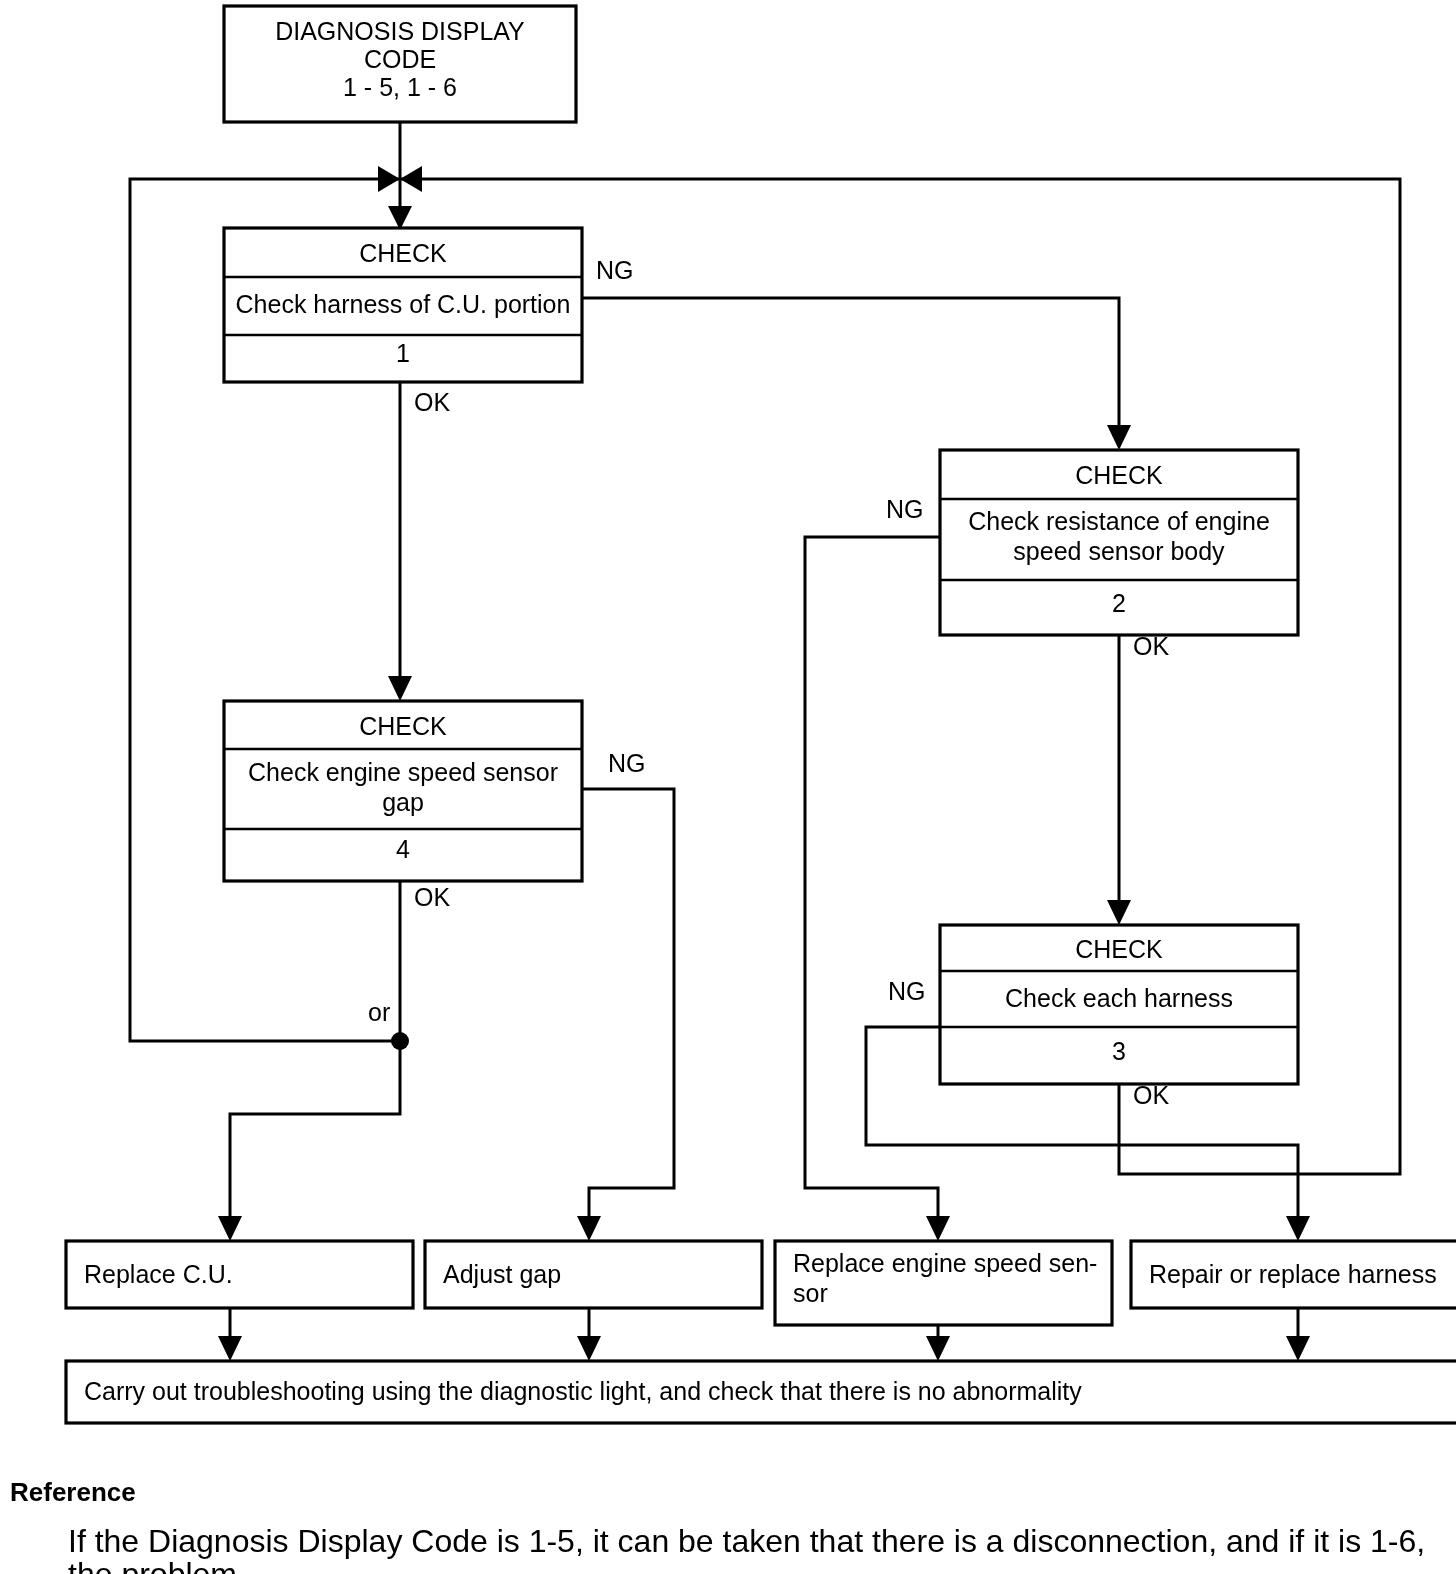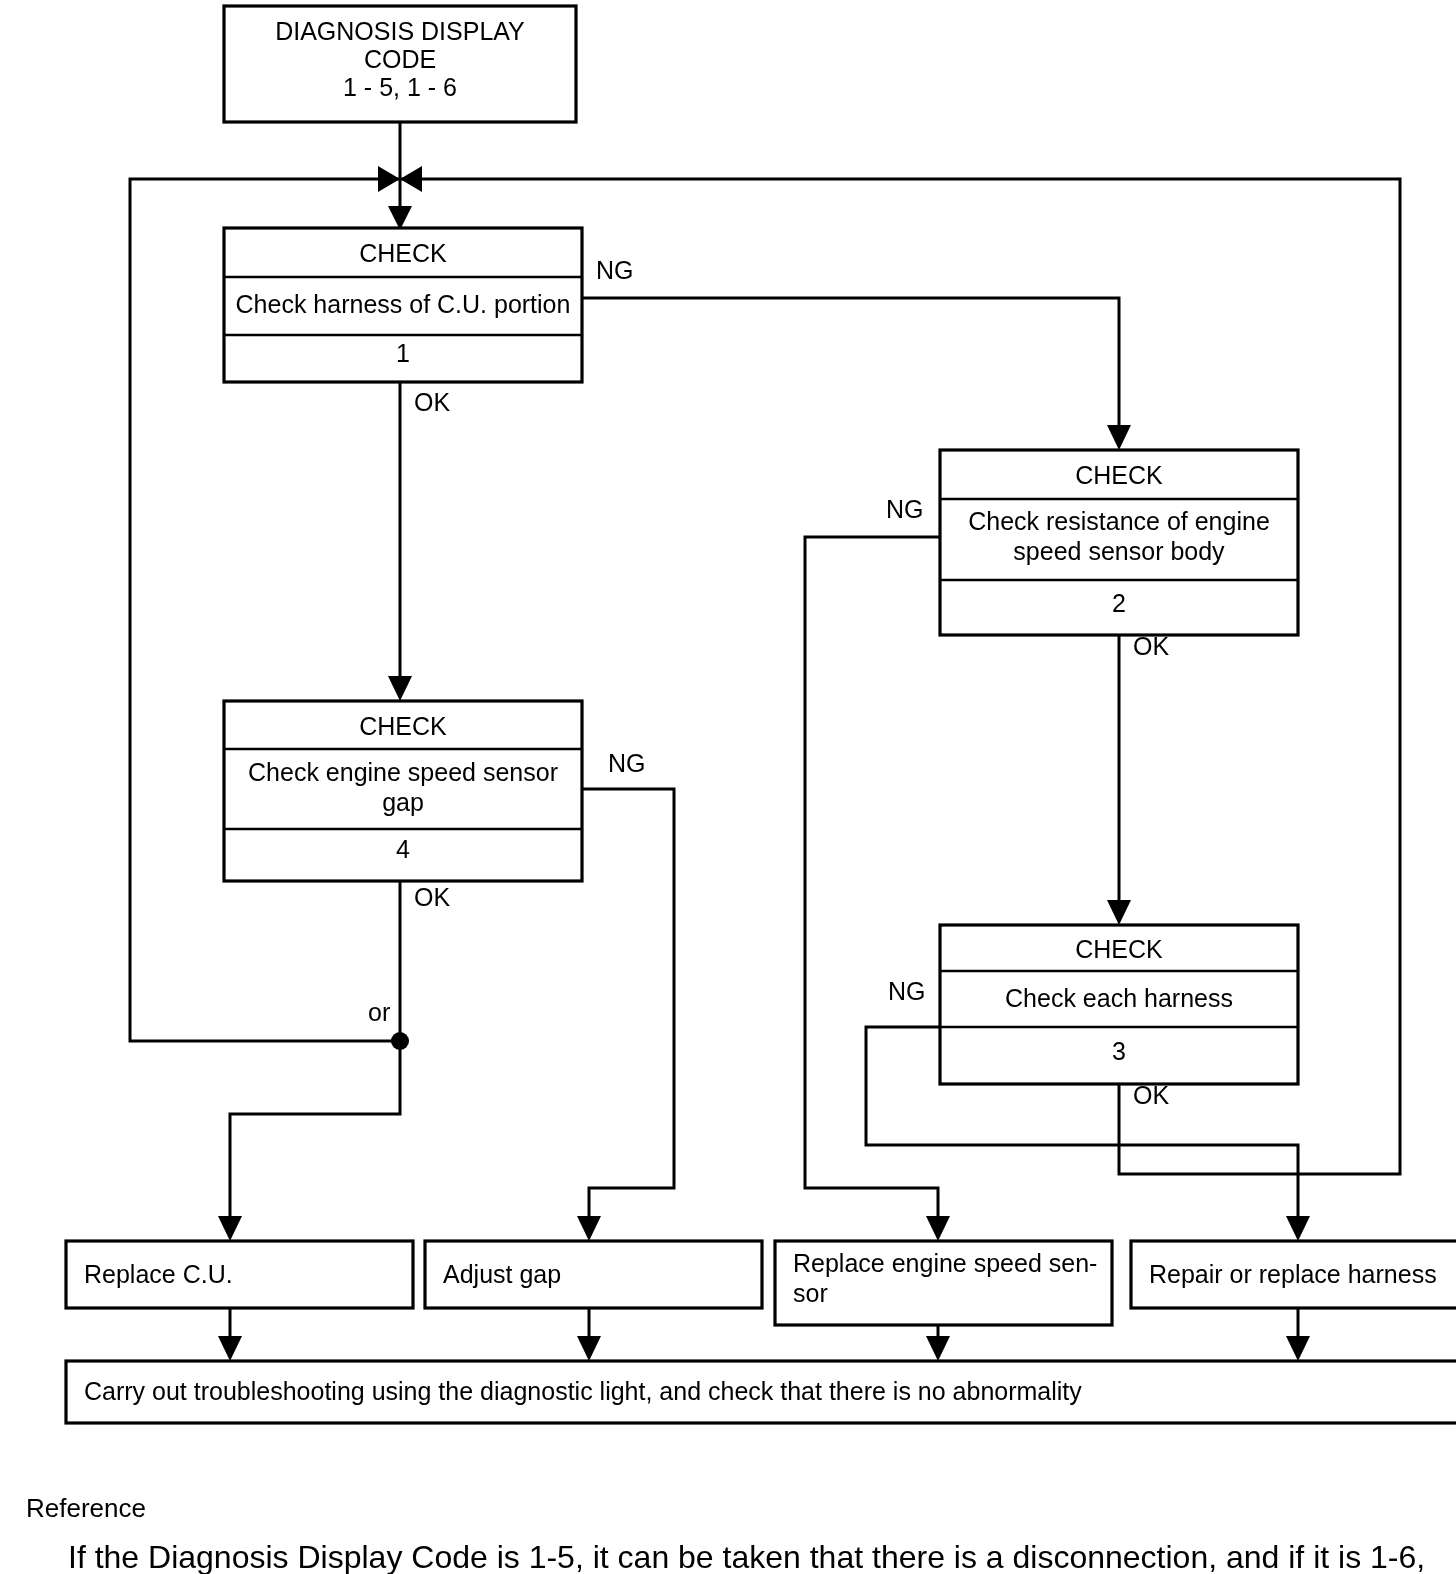--- a/index.html
+++ b/index.html
@@ -76,22 +76,22 @@
   }
   .reference-block {
     position: absolute;
     left: 10px;
     top: 1476px;
     width: 1440px;
   }
   .reference-heading {
     font-size: 26px;
     line-height: 33px;
-    margin: 16px;
-    font-weight: normal;
+    margin: 0;
+    font-weight: bold;
   }
   .reference-body {
     font-size: 32px;
     line-height: 33px;
     margin: 16px;
     padding-left: 42px;
   }
 </style>
 </head>
 <body>

